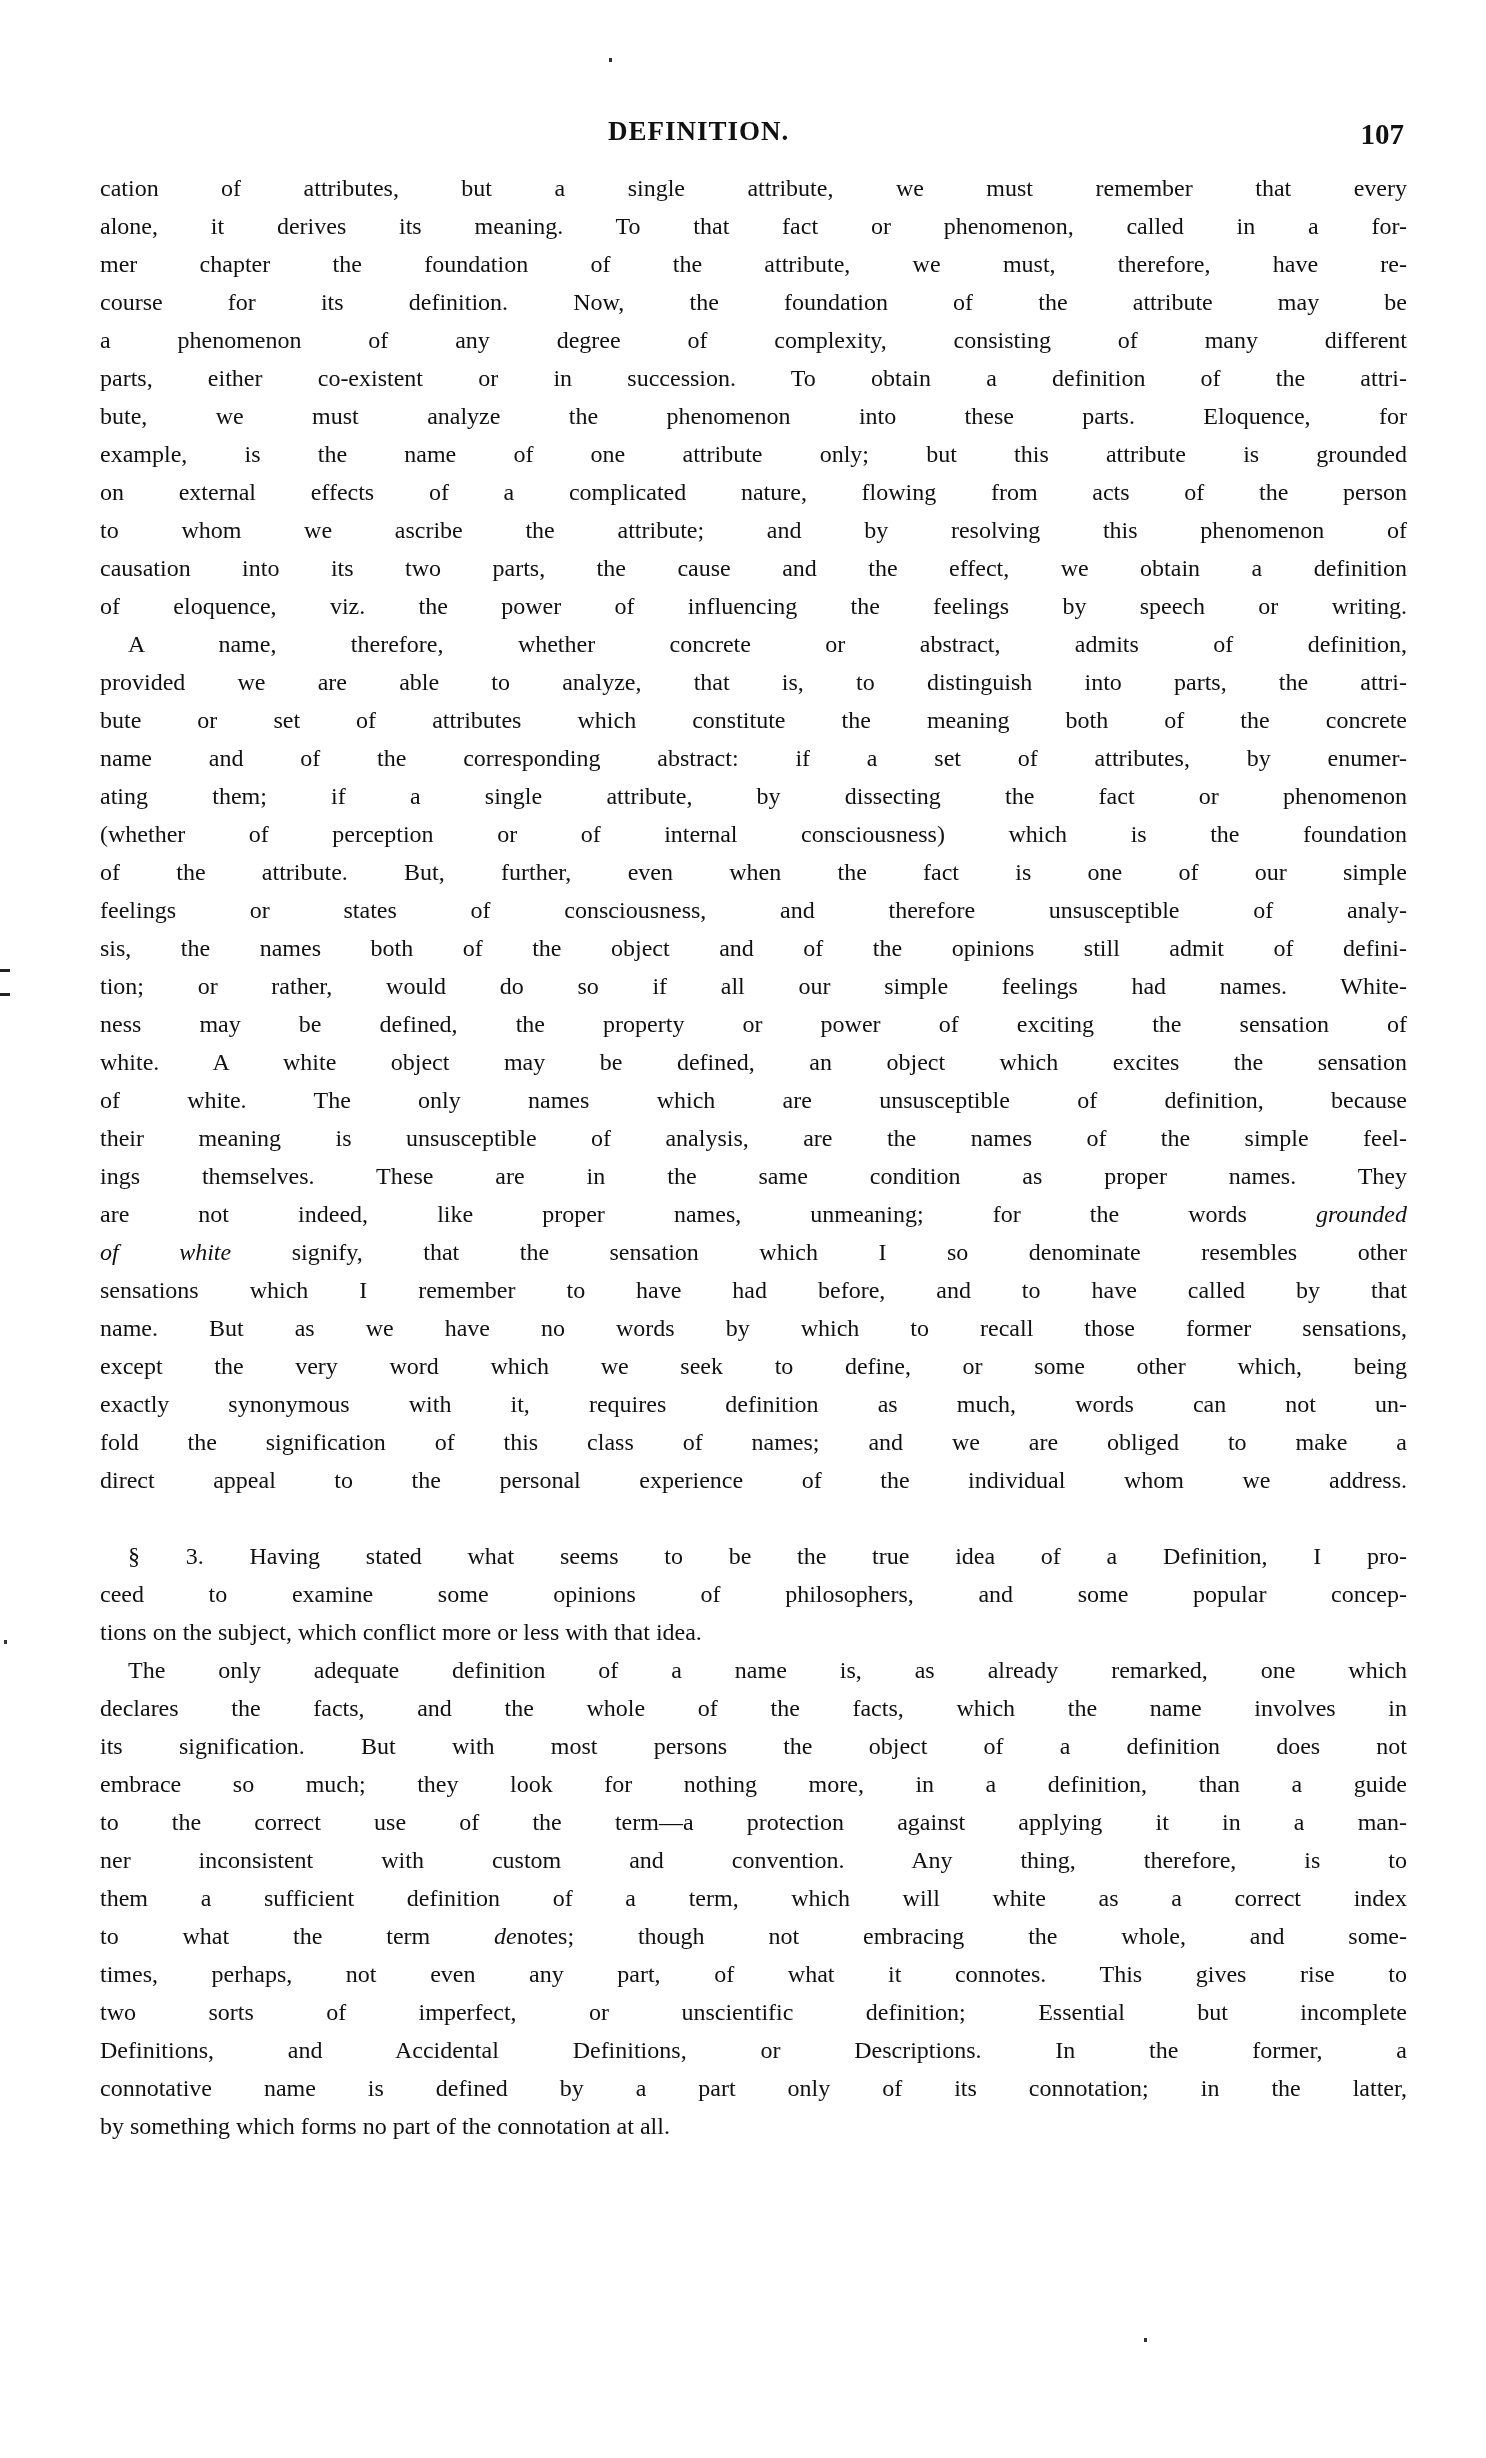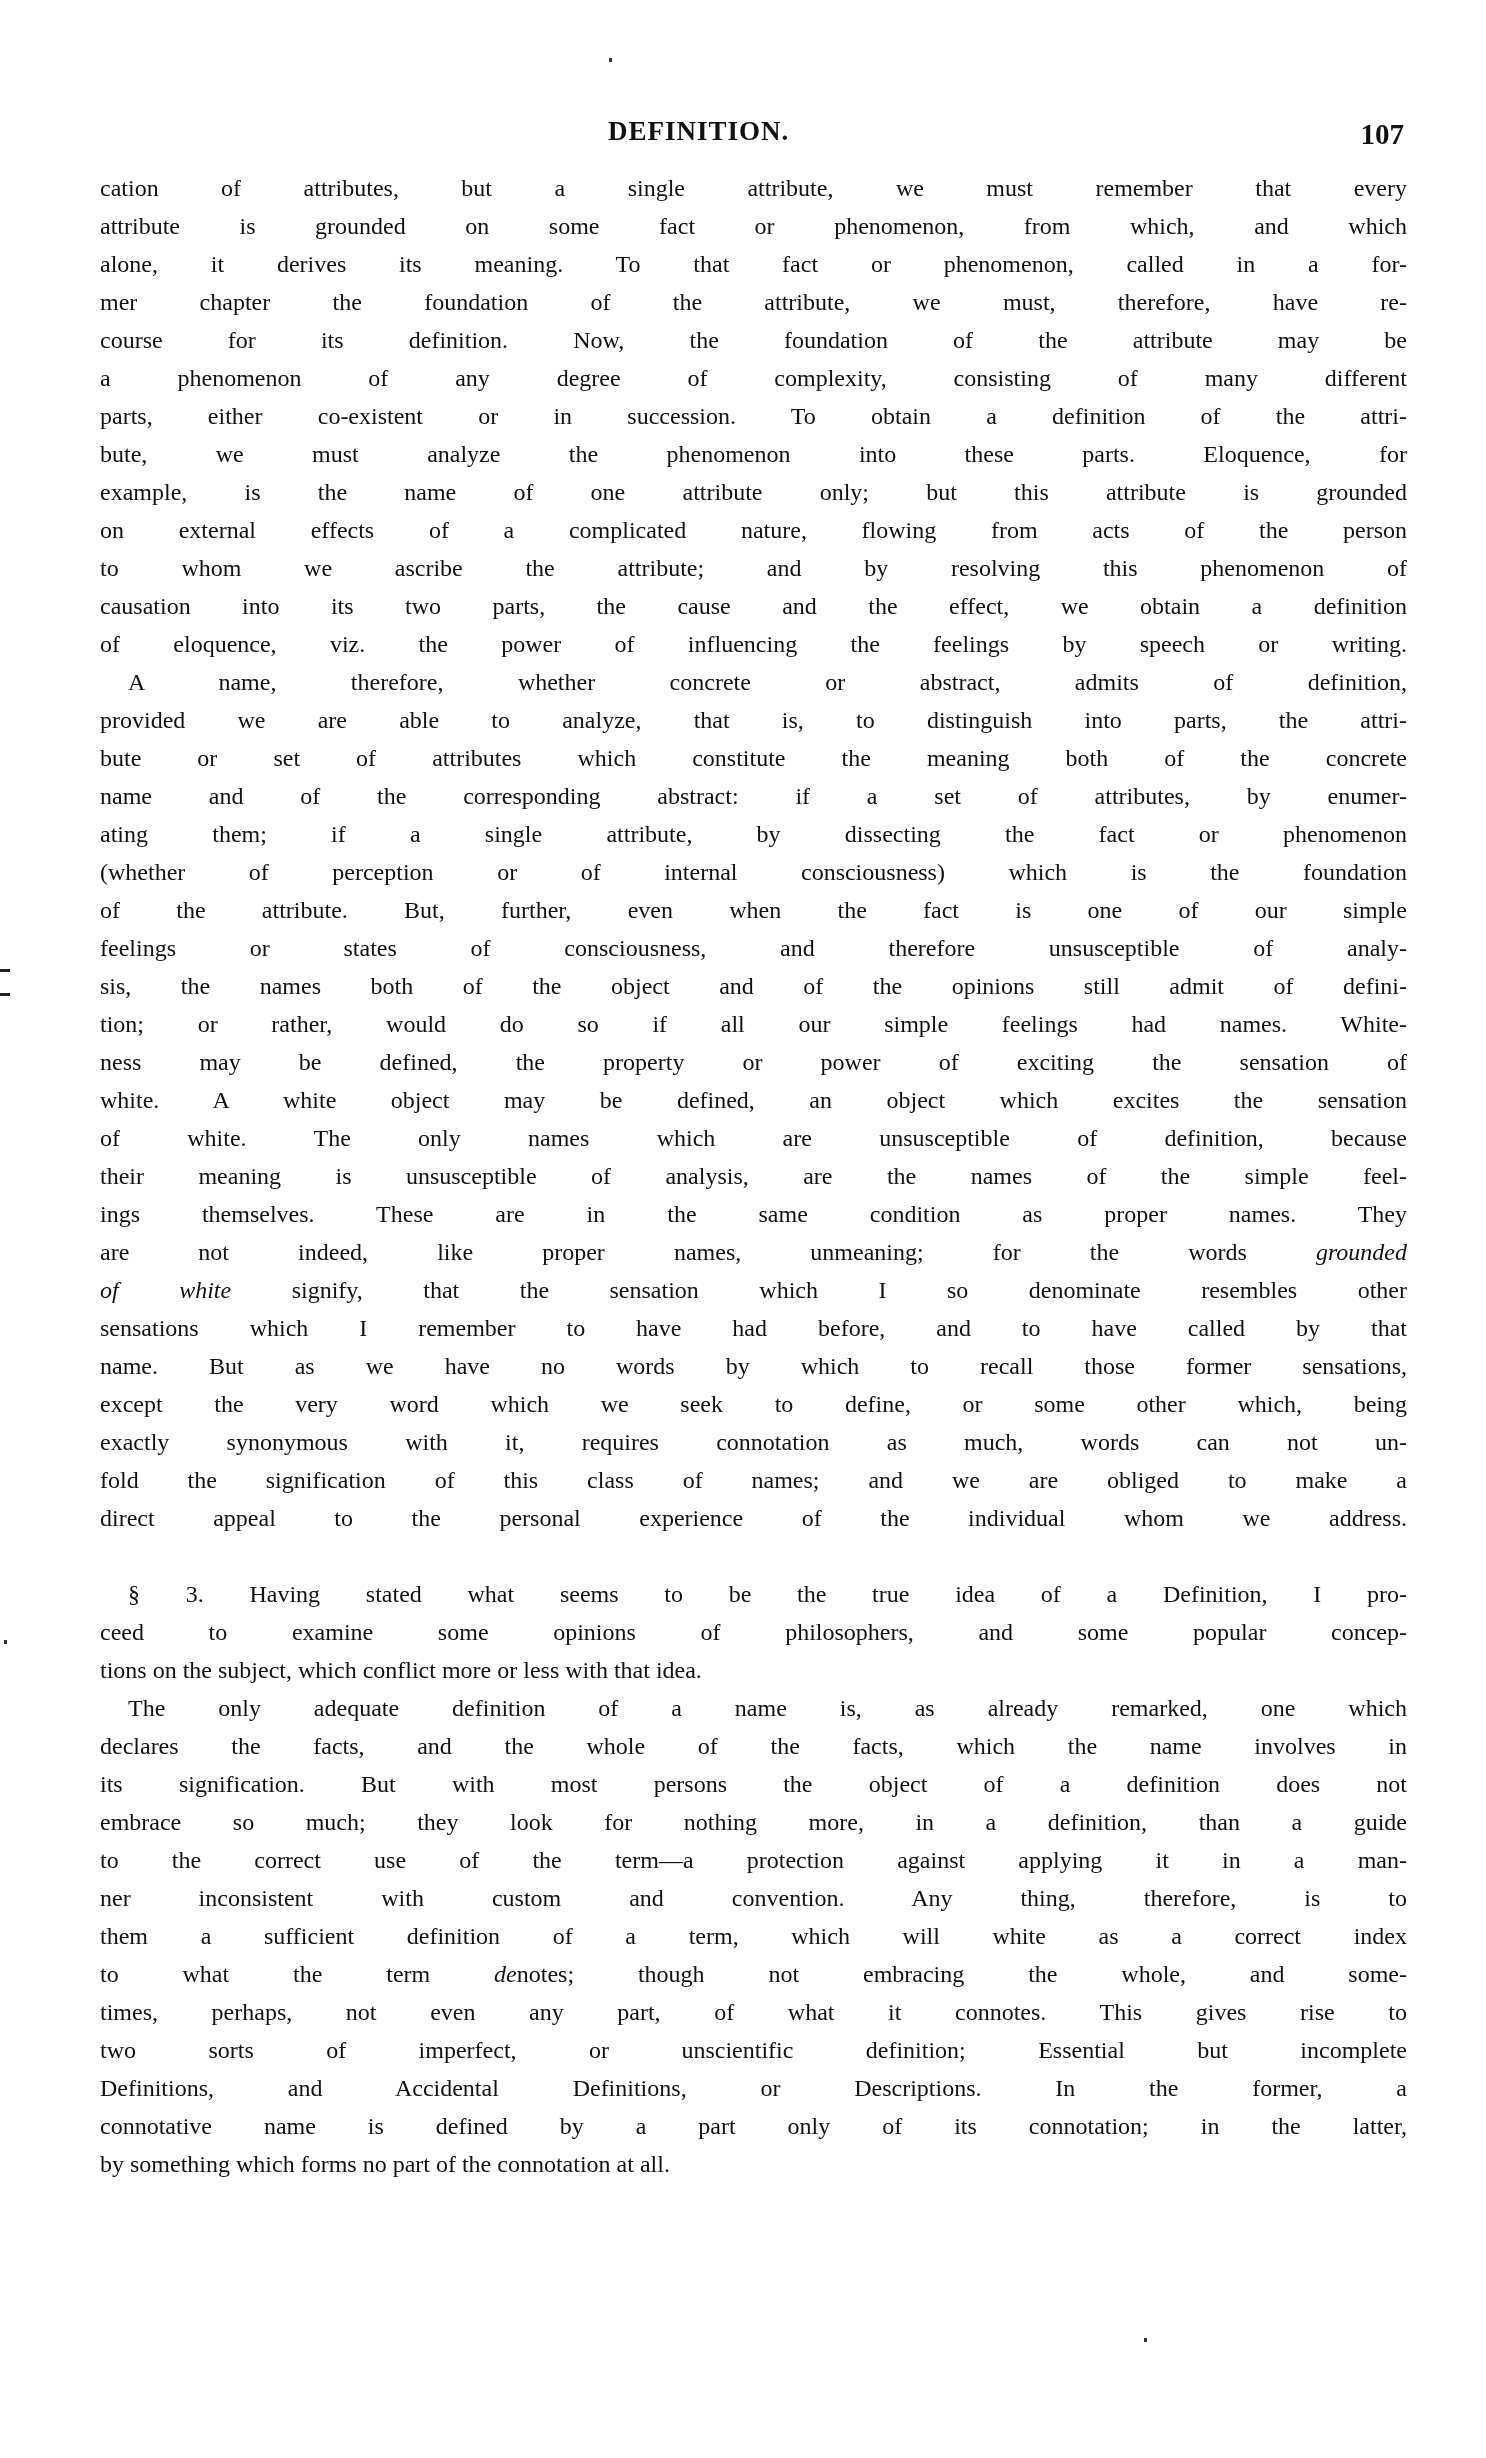--- a/index.html
+++ b/index.html
@@ -100,21 +100,20 @@
   <span style="top:28px"></span>
 </div>
 <div class="speck" style="left:609px;top:58px"></div>
 <div class="speck" style="left:4px;top:1640px"></div>
 <div class="speck" style="left:1144px;top:2338px"></div>
 
 <div class="text-block">
 
   <div>
     <span class="line">cation of attributes, but a single attribute, we must remember that every</span>
-    <span class="line">attribute is grounded on some fact or phenomenon, from which, and which</span>
     <span class="line">alone, it derives its meaning.  To that fact or phenomenon, called in a for-</span>
     <span class="line">mer chapter the foundation of the attribute, we must, therefore, have re-</span>
     <span class="line">course for its definition.  Now, the foundation of the attribute may be</span>
     <span class="line">a phenomenon of any degree of complexity, consisting of many different</span>
     <span class="line">parts, either co-existent or in succession.  To obtain a definition of the attri-</span>
     <span class="line">bute, we must analyze the phenomenon into these parts.  Eloquence, for</span>
     <span class="line">example, is the name of one attribute only; but this attribute is grounded</span>
     <span class="line">on external effects of a complicated nature, flowing from acts of the person</span>
     <span class="line">to whom we ascribe the attribute; and by resolving this phenomenon of</span>
     <span class="line">causation into its two parts, the cause and the effect, we obtain a definition</span>
@@ -135,21 +134,21 @@
     <span class="line">ness may be defined, the property or power of exciting the sensation of</span>
     <span class="line">white.  A white object may be defined, an object which excites the sensation</span>
     <span class="line">of white.  The only names which are unsusceptible of definition, because</span>
     <span class="line">their meaning is unsusceptible of analysis, are the names of the simple feel-</span>
     <span class="line">ings themselves.  These are in the same condition as proper names.  They</span>
     <span class="line"><span>are not indeed, like proper names, unmeaning; for the words </span><em>grounded</em></span>
     <span class="line" style="width: 1307px; transform: scaleX(1);"><em>of white</em><span> signify, that the sensation which I so denominate resembles other</span></span>
     <span class="line">sensations which I remember to have had before, and to have called by that</span>
     <span class="line">name.  But as we have no words by which to recall those former sensations,</span>
     <span class="line">except the very word which we seek to define, or some other which, being</span>
-    <span class="line">exactly synonymous with it, requires connotation as much, words can not un-</span>
+    <span class="line">exactly synonymous with it, requires definition as much, words can not un-</span>
     <span class="line">fold the signification of this class of names; and we are obliged to make a</span>
     <span class="line">direct appeal to the personal experience of the individual whom we address.</span>
   </div>
 
   <div>
     <span class="line indent section-start">§ 3. Having stated what seems to be the true idea of a Definition, I pro-</span>
     <span class="line">ceed to examine some opinions of philosophers, and some popular concep-</span>
     <span class="line last">tions on the subject, which conflict more or less with that idea.</span>
   </div>
 

